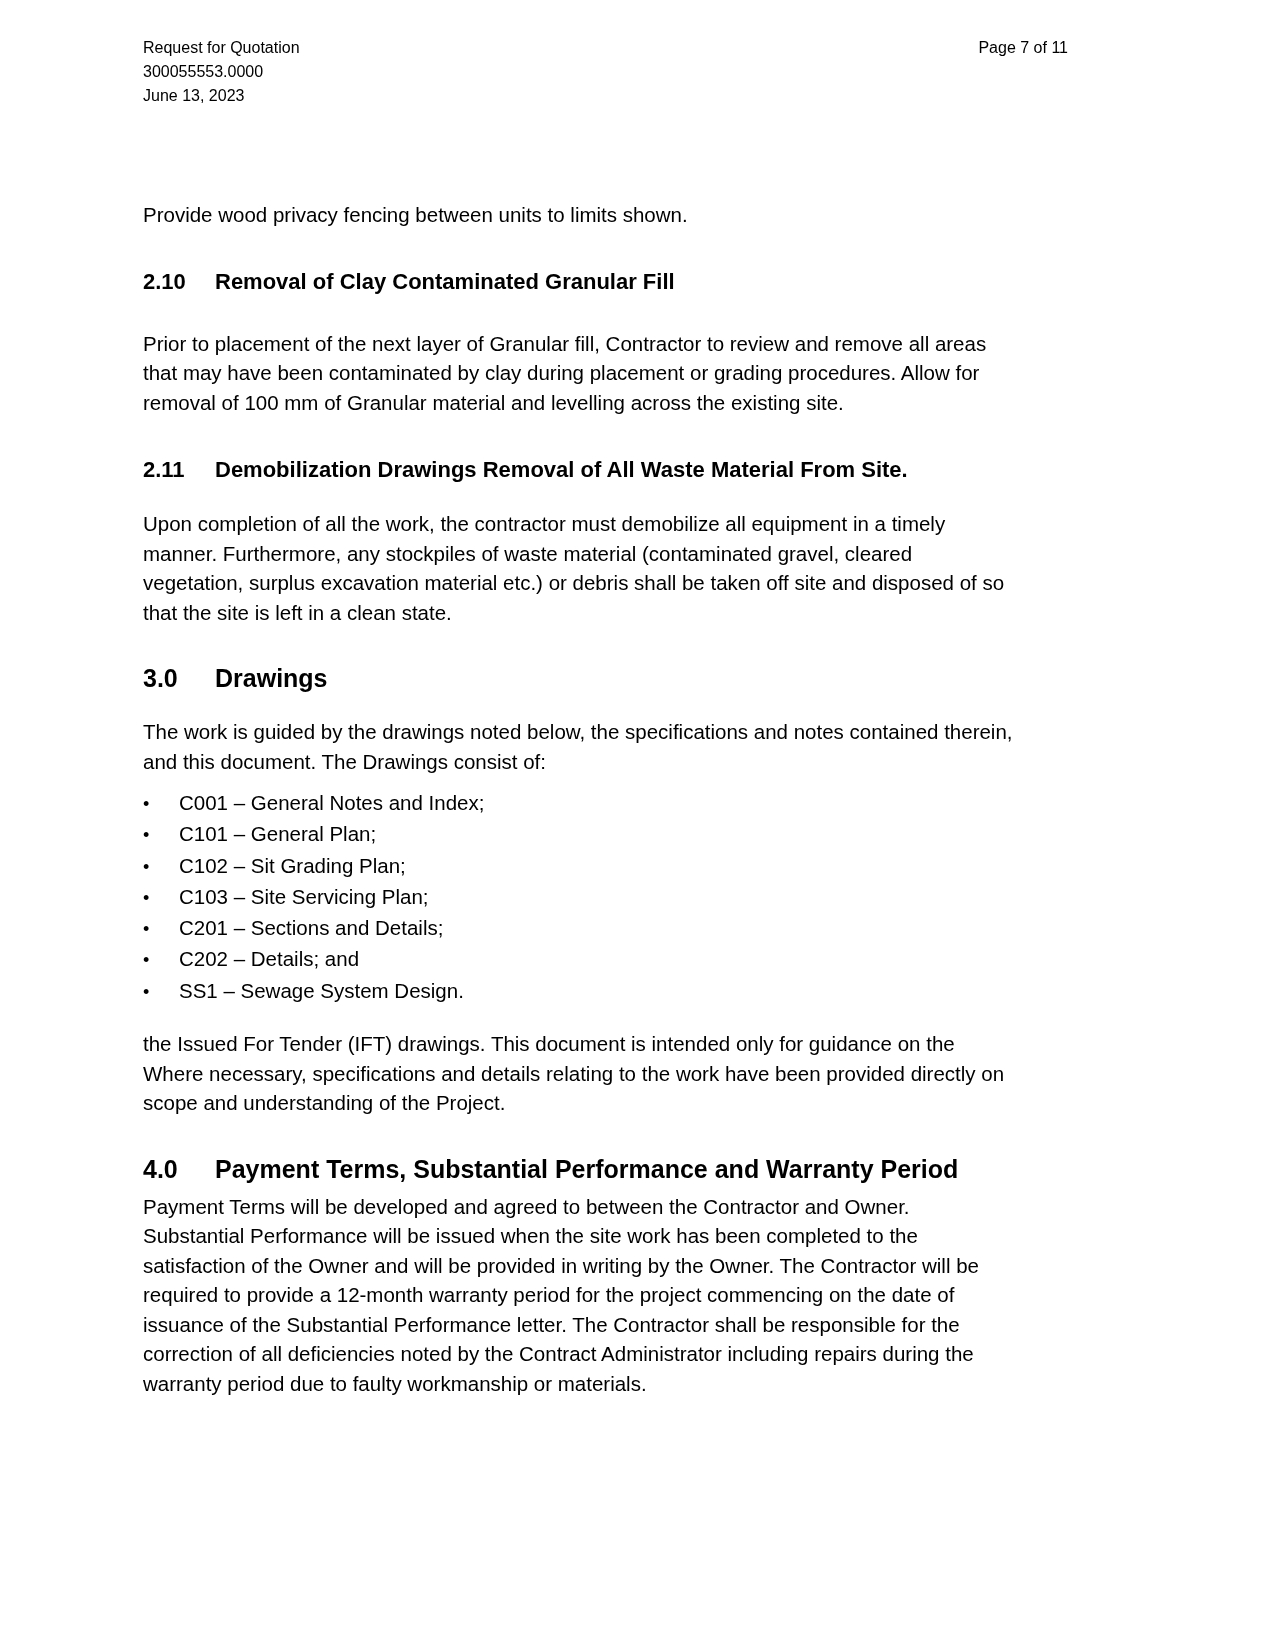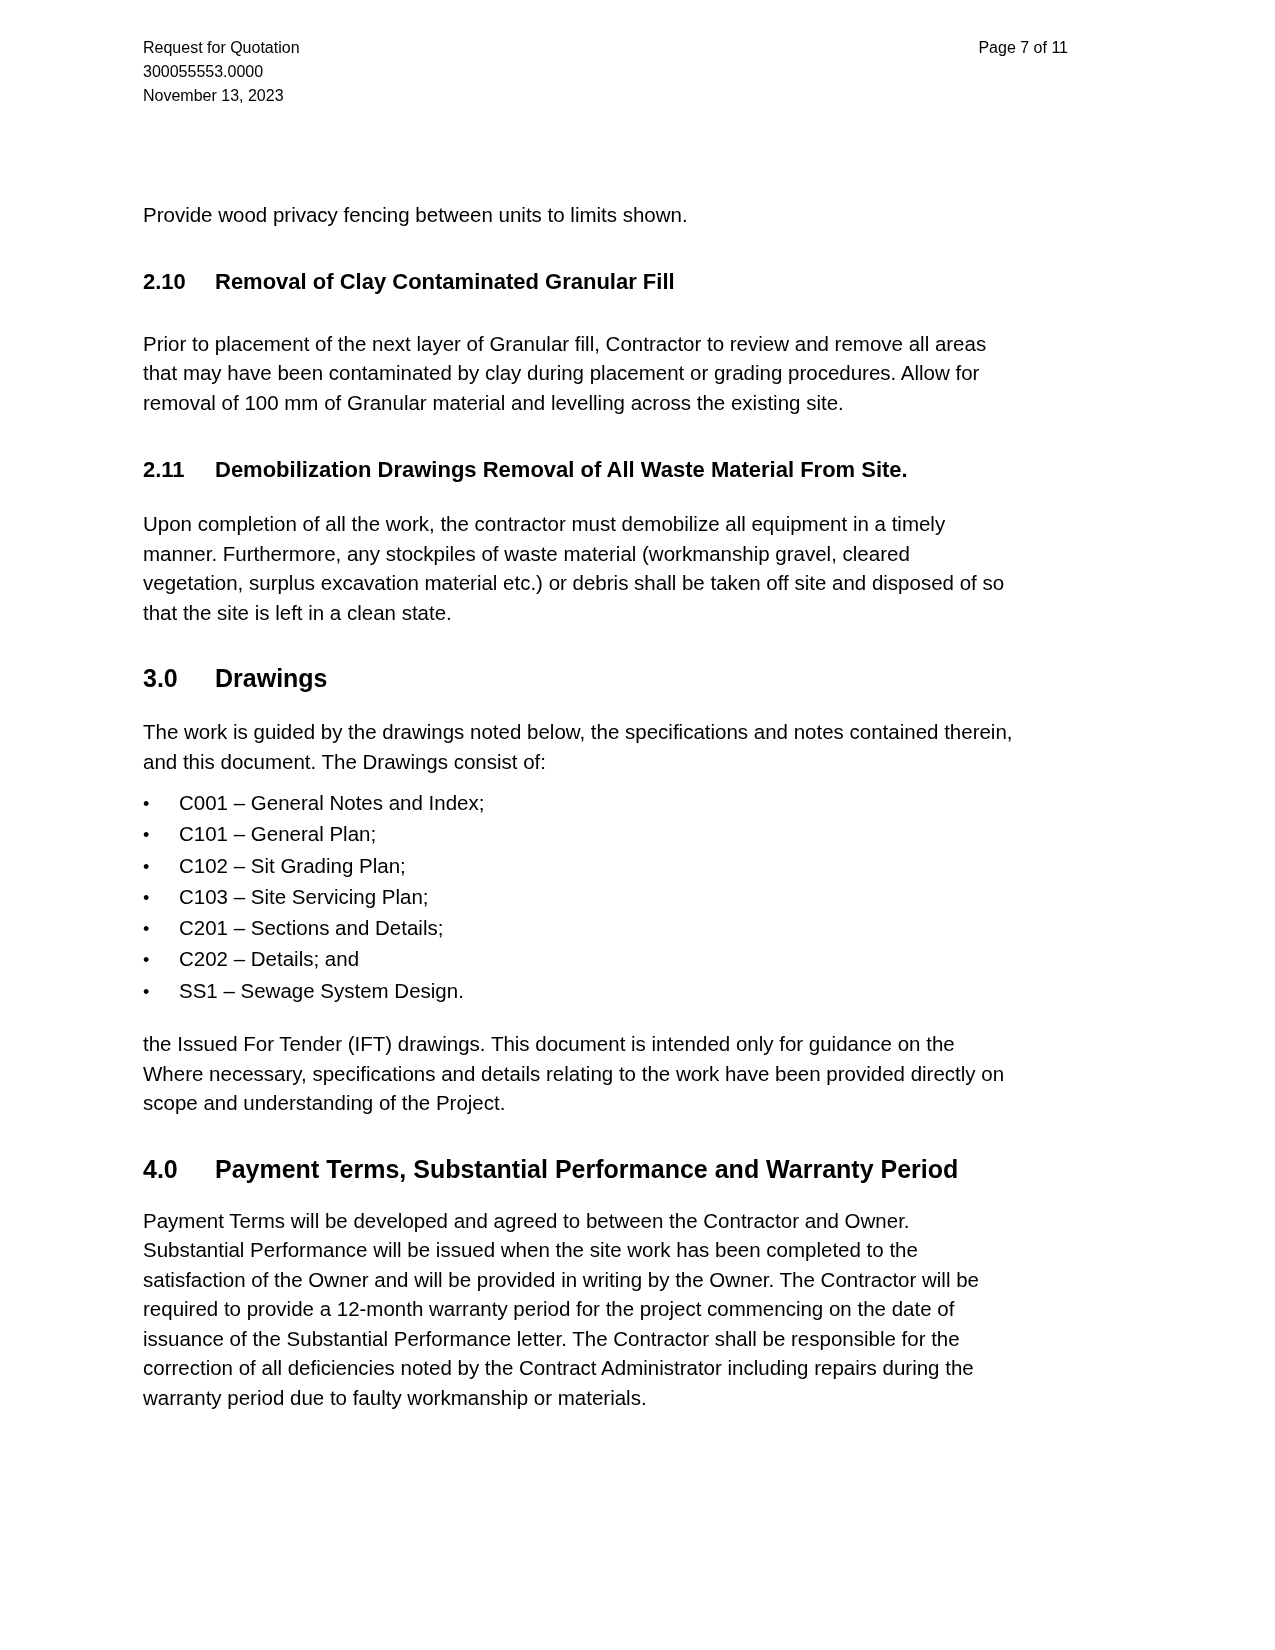--- a/index.html
+++ b/index.html
@@ -26,21 +26,21 @@
     font-size: 20.5px; line-height: 30.3px; display: flex; align-items: baseline;
   }
   ul.bullets li .bullet { width: 36px; flex: 0 0 36px; font-size: 18px; }
 </style>
 </head>
 <body>
 
 <div class="hdr hdr-left">
   <div>Request for Quotation</div>
   <div>300055553.0000</div>
-  <div>November 13, 2023</div>
+  <div>June 13, 2023</div>
 </div>
 <div class="hdr hdr-right">Page 7 of 11</div>
 
 <div class="content">
 
   <p style="margin-top:0;">
     <span class="line">Provide wood privacy fencing between units to limits shown.</span>
   </p>
 
   <h2 style="margin-top:37px;">
@@ -52,21 +52,21 @@
     <span class="line">that may have been contaminated by clay during placement or grading procedures.  Allow for</span>
     <span class="line">removal of 100 mm of Granular material and levelling across the existing site.</span>
   </p>
 
   <h2 style="margin-top:38px;">
     <span class="num">2.11</span>
     <span>Demobilization Drawings Removal of All Waste Material From Site.</span>
   </h2>
   <p style="margin-top:24px;">
     <span class="line">Upon completion of all the work, the contractor must demobilize all equipment in a timely</span>
-    <span class="line">manner.  Furthermore, any stockpiles of waste material (workmanship gravel, cleared</span>
+    <span class="line">manner.  Furthermore, any stockpiles of waste material (contaminated gravel, cleared</span>
     <span class="line">vegetation, surplus excavation material etc.) or debris shall be taken off site and disposed of so</span>
     <span class="line">that the site is left in a clean state.</span>
   </p>
 
   <h2 class="major" style="margin-top:36px;">
     <span class="num">3.0</span>
     <span>Drawings</span>
   </h2>
   <p style="margin-top:24px;">
     <span class="line">The work is guided by the drawings noted below, the specifications and notes contained therein,</span>
@@ -105,21 +105,21 @@
   <p style="margin-top:22px;">
     <span class="line">the Issued For Tender (IFT) drawings.  This document is intended only for guidance on the</span>
     <span class="line">Where necessary, specifications and details relating to the work have been provided directly on</span>
     <span class="line">scope and understanding of the Project.</span>
   </p>
 
   <h2 class="major" style="margin-top:36px;">
     <span class="num">4.0</span>
     <span>Payment Terms, Substantial Performance and Warranty Period</span>
   </h2>
-  <p style="margin-top:22px;">
+  <p style="margin-top:8px;">
     <span class="line">Payment Terms will be developed and agreed to between the Contractor and Owner.</span>
     <span class="line">Substantial Performance will be issued when the site work has been completed to the</span>
     <span class="line">satisfaction of the Owner and will be provided in writing by the Owner.  The Contractor will be</span>
     <span class="line">required to provide a 12-month warranty period for the project commencing on the date of</span>
     <span class="line">issuance of the Substantial Performance letter.  The Contractor shall be responsible for the</span>
     <span class="line">correction of all deficiencies noted by the Contract Administrator including repairs during the</span>
     <span class="line">warranty period due to faulty workmanship or materials.</span>
   </p>
 </div>
 

